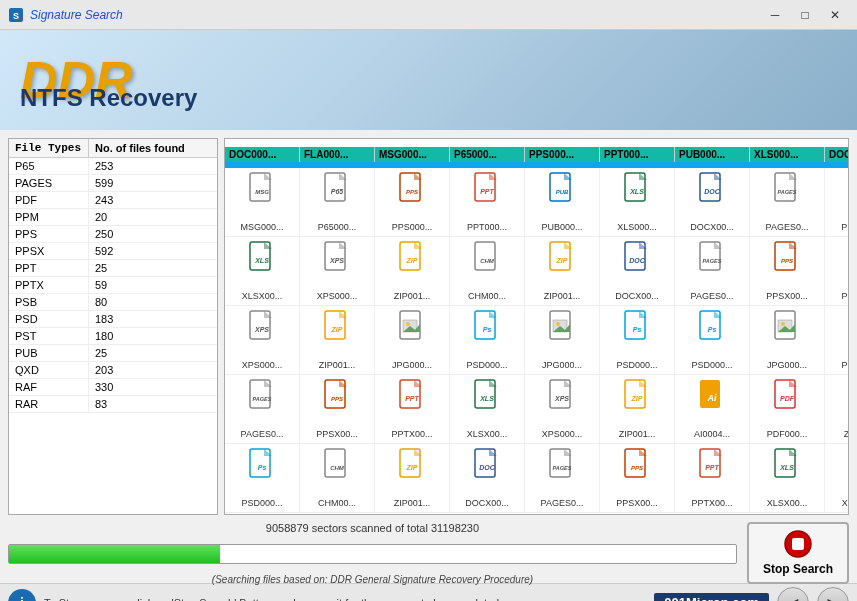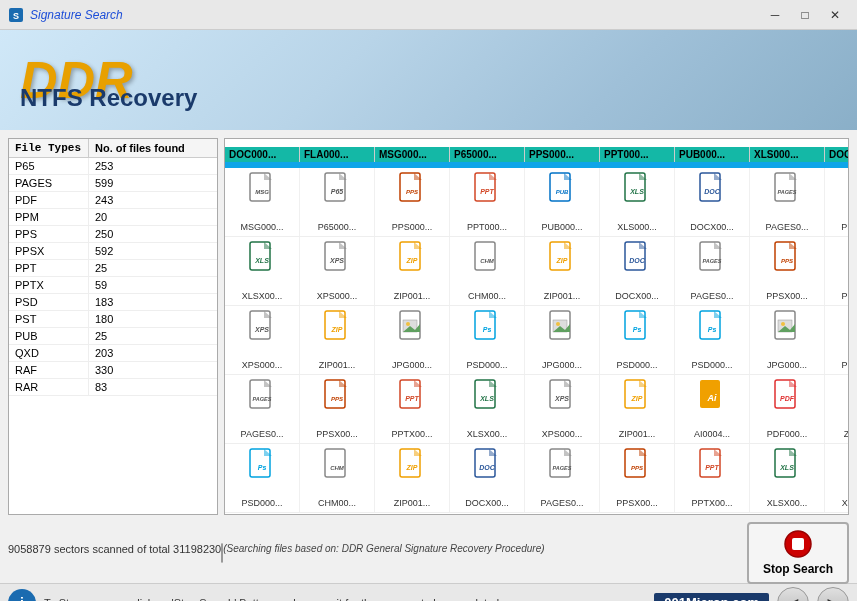--- a/index.html
+++ b/index.html
@@ -156,22 +156,22 @@
       height: 60px;
       background: #f0f0f0;
       padding: 4px 8px;
       display: flex;
       align-items: center;
       gap: 10px;
     }
     .progress-container {
       flex: 1;
       display: flex;
-      flex-direction: row;
-      gap: 0;
+      flex-direction: column;
+      gap: 10px;
     }
     .progress-text {
       font-size: 11px;
       text-align: center;
       color: #333;
     }
     .progress-bar-outer {
       height: 20px;
       border: 1px solid #999;
       background: white;
@@ -322,20 +322,24 @@
           <div class="col1">PPSX</div>
           <div class="col2">592</div>
         </div>
         <div class="file-type-row">
           <div class="col1">PPT</div>
           <div class="col2">25</div>
         </div>
         <div class="file-type-row">
           <div class="col1">PPTX</div>
           <div class="col2">59</div>
+        </div>
+        <div class="file-type-row">
+          <div class="col1">PSB</div>
+          <div class="col2">80</div>
         </div>
         <div class="file-type-row">
           <div class="col1">PSD</div>
           <div class="col2">183</div>
         </div>
         <div class="file-type-row">
           <div class="col1">PST</div>
           <div class="col2">180</div>
         </div>
         <div class="file-type-row">

